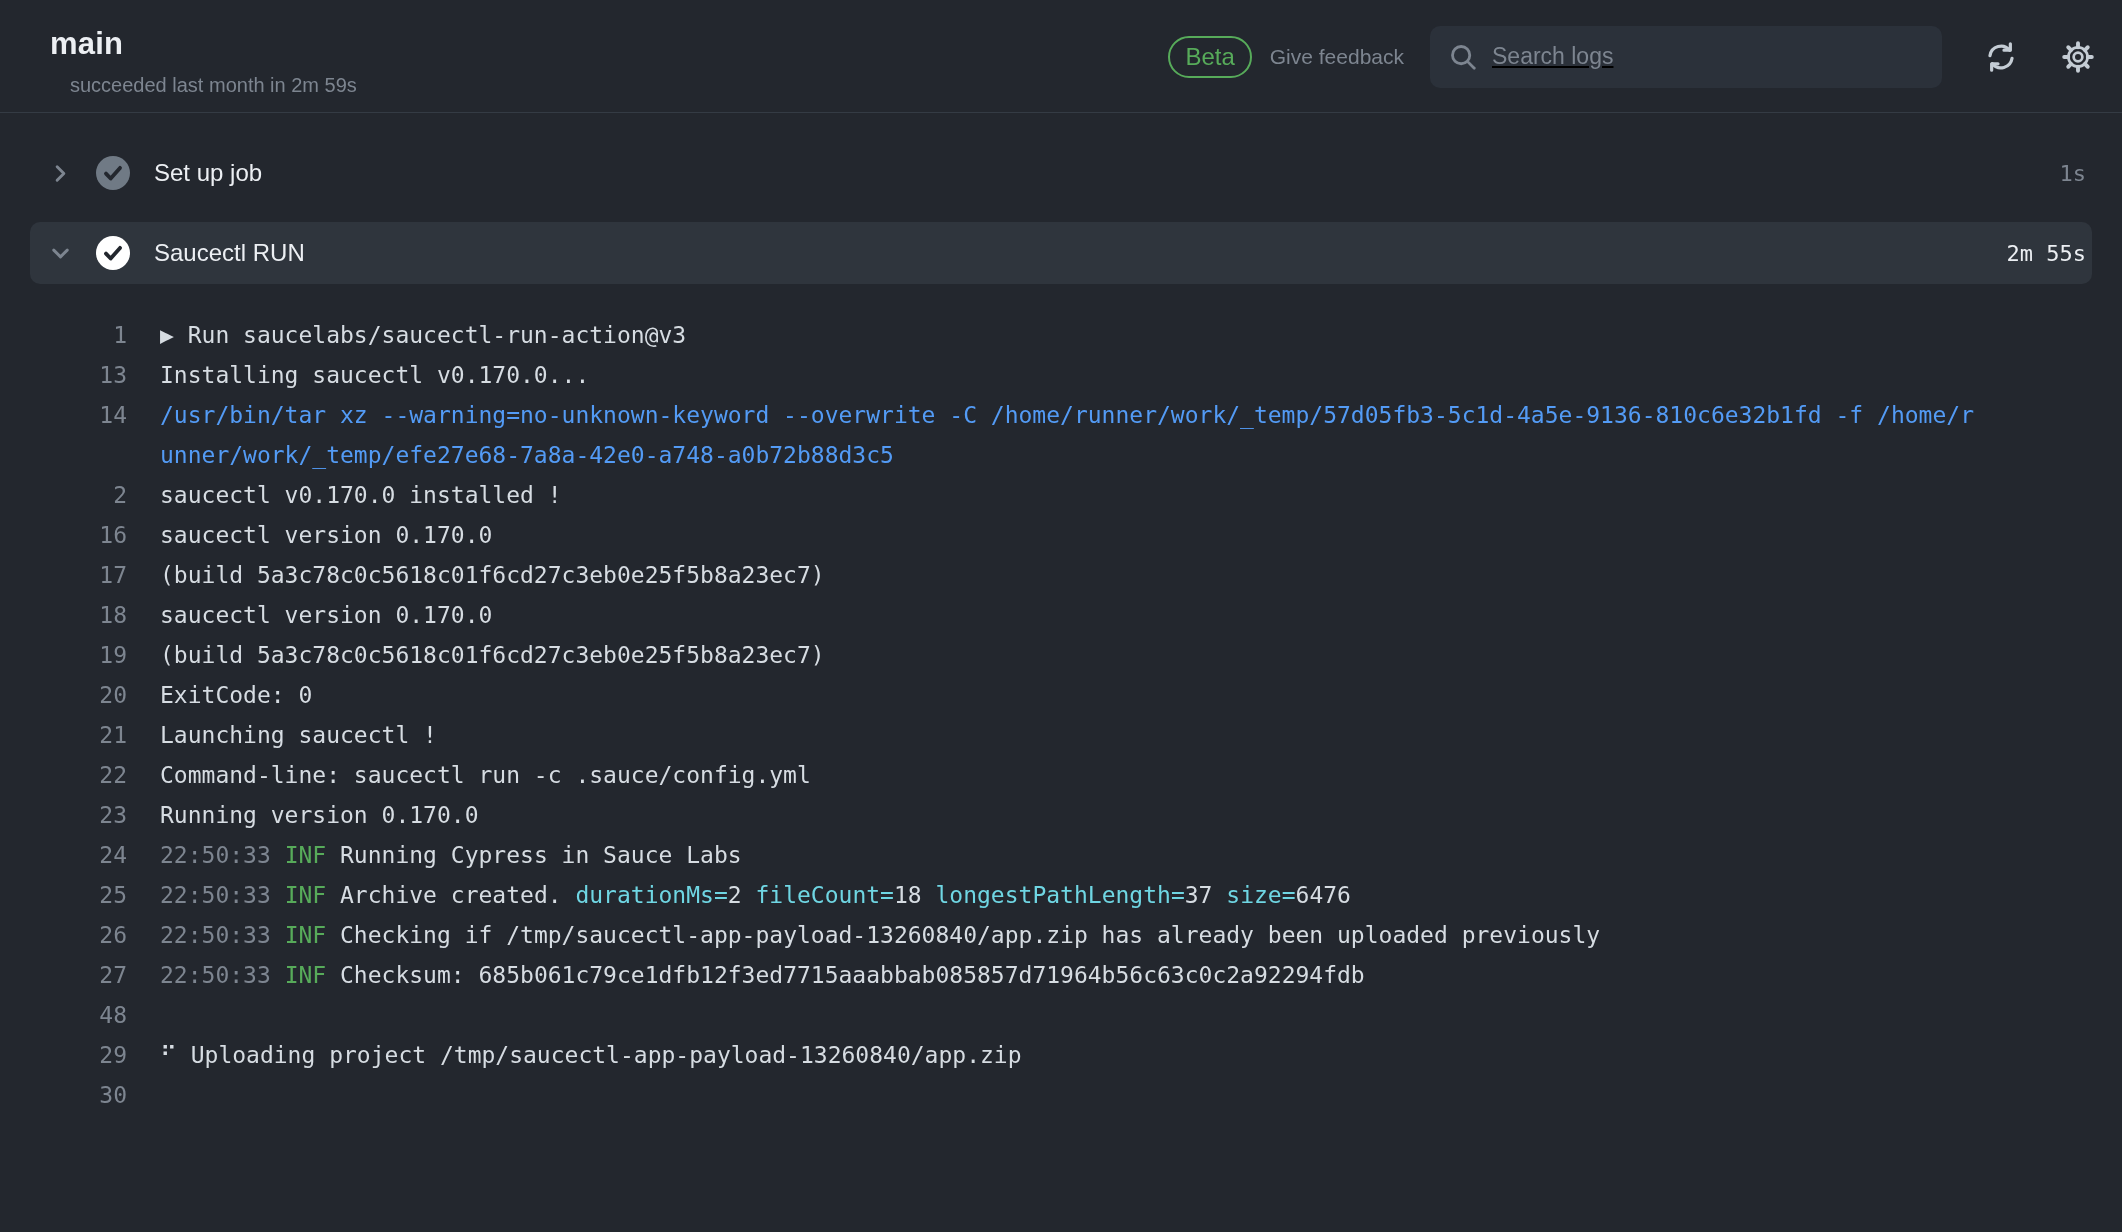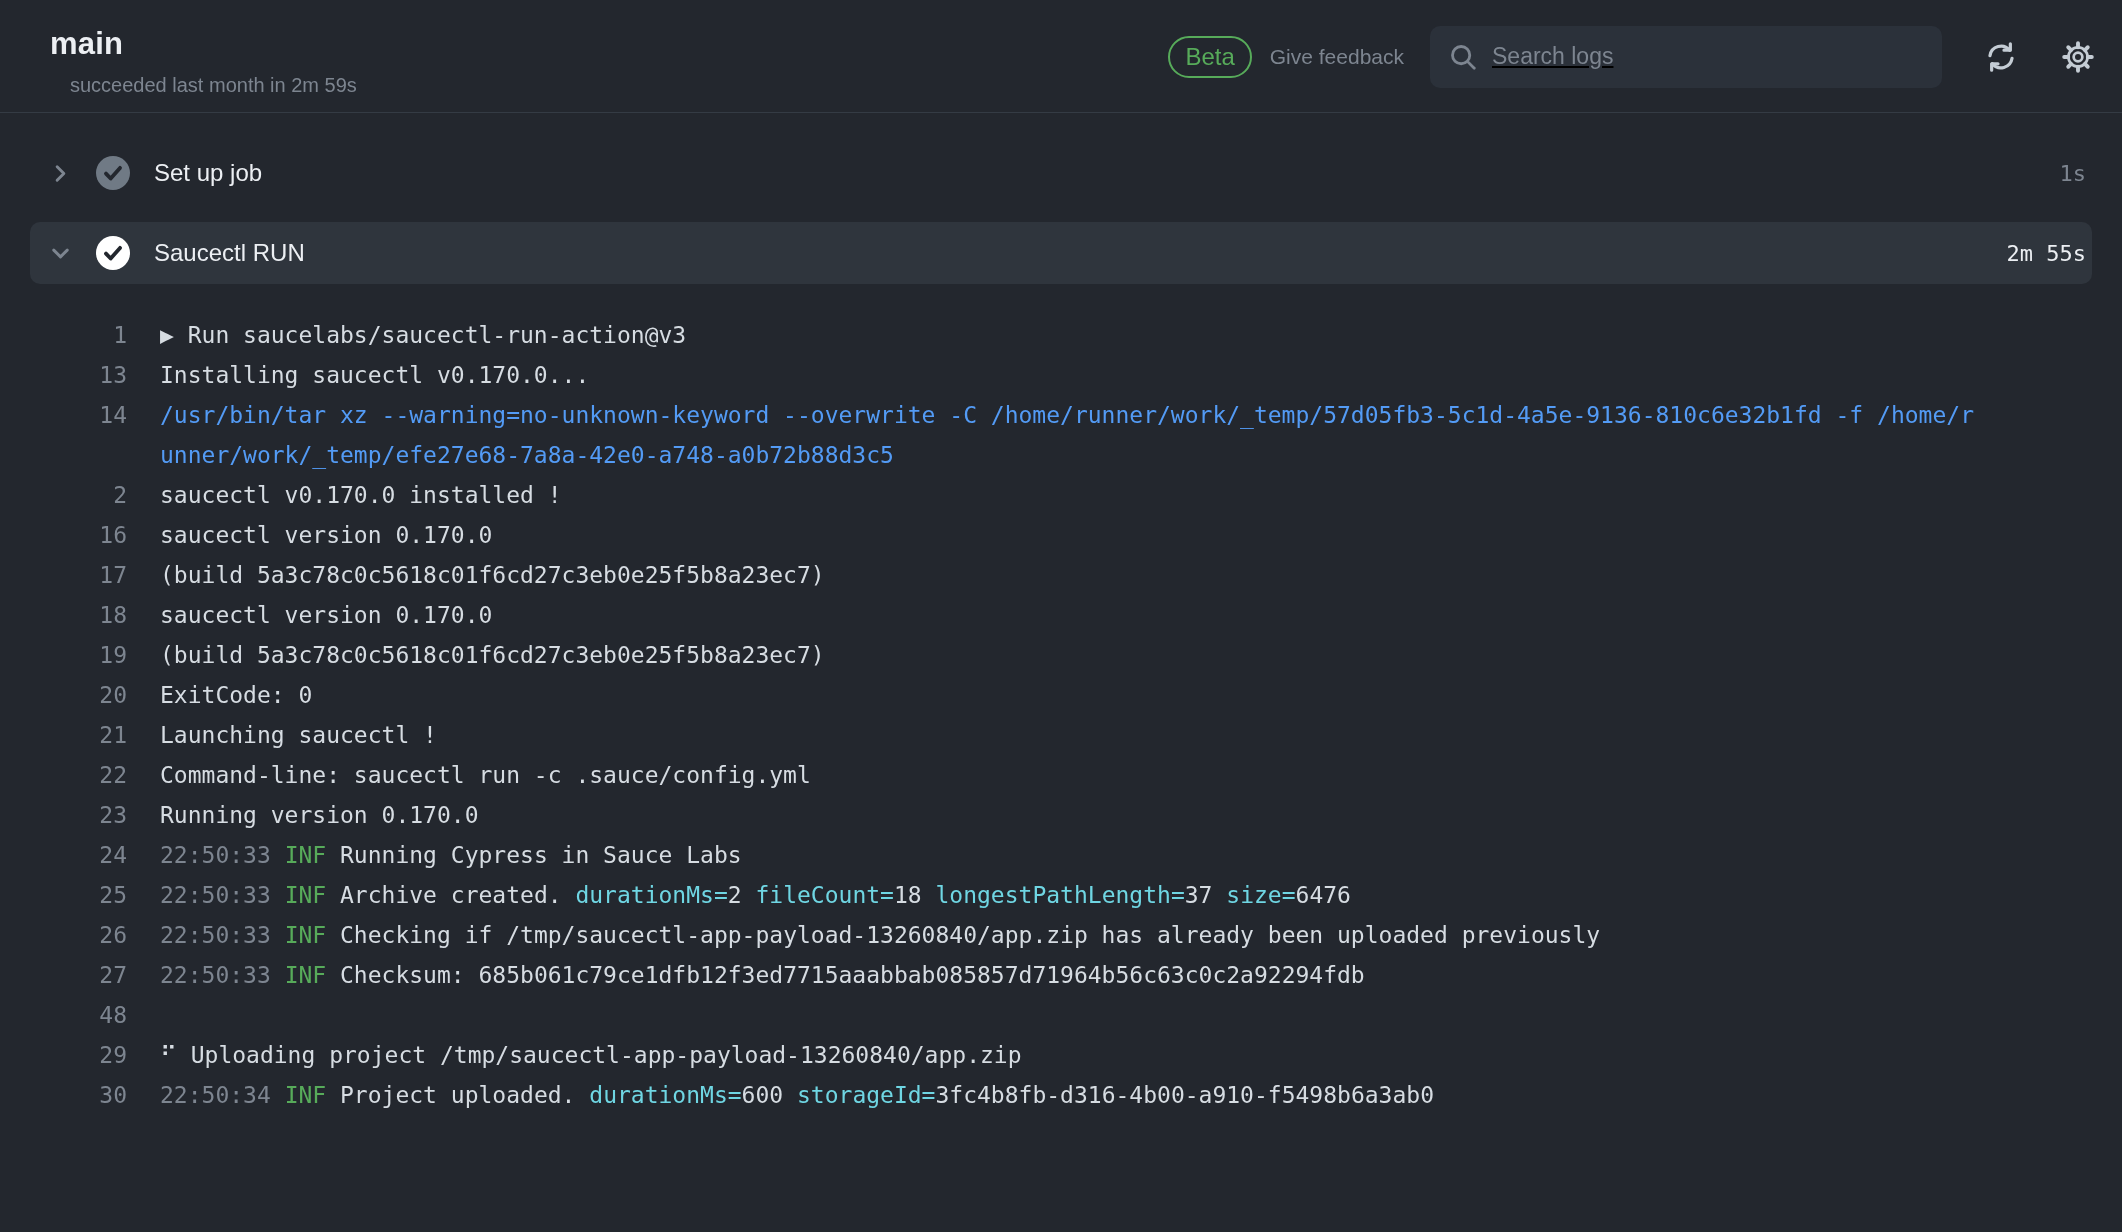--- a/index.html
+++ b/index.html
@@ -278,15 +278,14 @@
     <div class="log-row">
       <span class="log-gutter">48</span>
       <span class="log-content"></span>
     </div>
     <div class="log-row">
       <span class="log-gutter">29</span>
       <span class="log-content"><span class="seg-default">⠋ Uploading project /tmp/saucectl-app-payload-13260840/app.zip</span></span>
     </div>
     <div class="log-row">
       <span class="log-gutter">30</span>
-      <span class="log-content"><span class="seg-gray">22:50:34 </span><span class="seg-green">INF</span><span class="seg-default"> Project uploaded. </span><span class="seg-cyan">durationMs=</span><span class="seg-default">600 </span><span class="seg-cyan">storageId=</span><span class="seg-default">3fc4b8fb-d316-4b00-a910-f5498b6a3ab0</span></span>
     </div>
   </div>
 
 </body></html>

